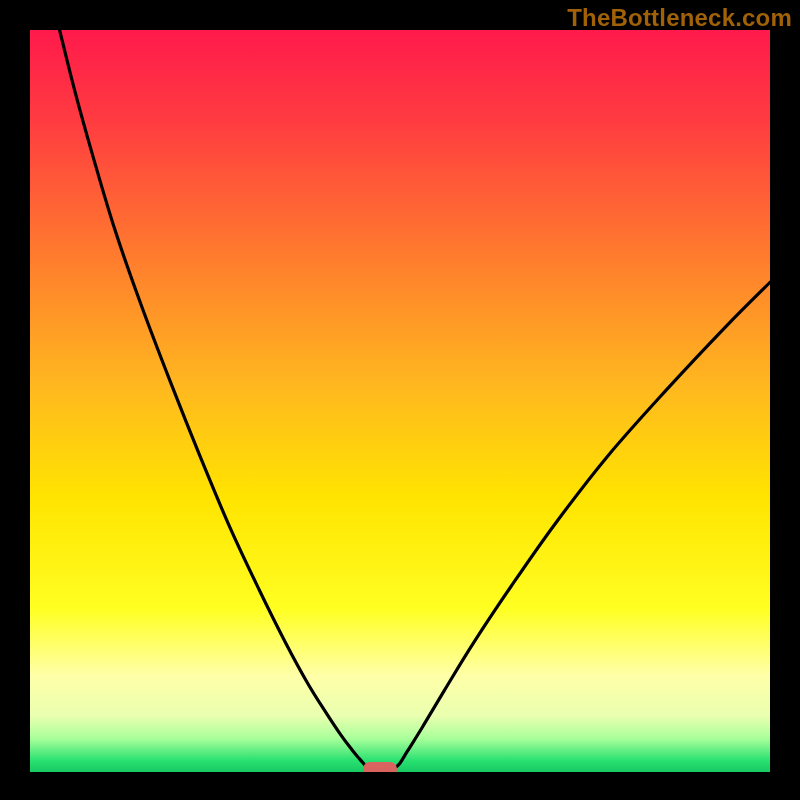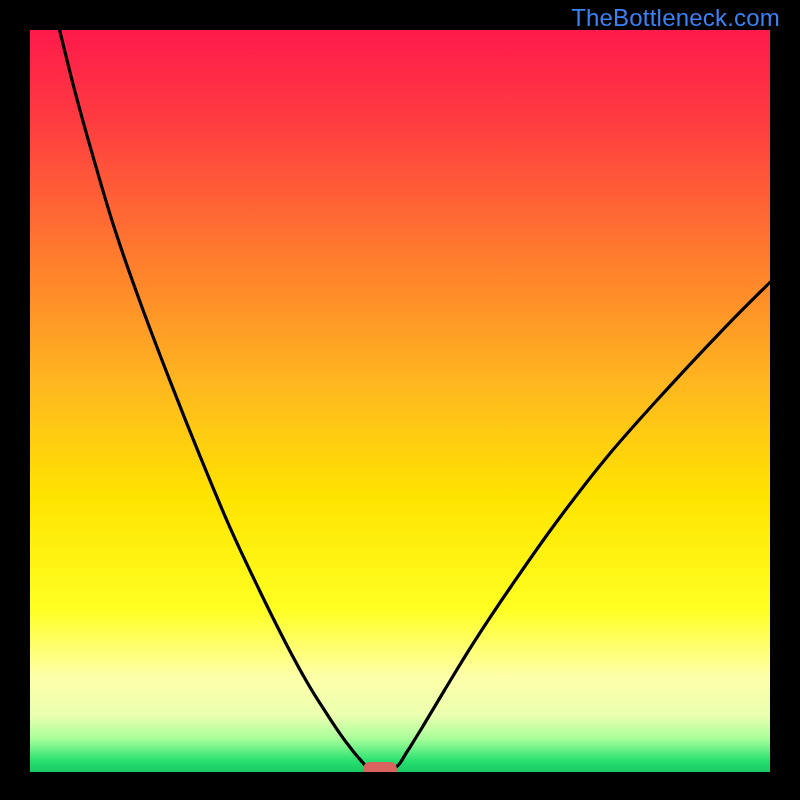--- a/index.html
+++ b/index.html
@@ -12,24 +12,24 @@
     font-family: Arial, Helvetica, sans-serif;
   }
   .container {
     position: relative;
     width: 800px;
     height: 800px;
   }
   .watermark {
     position: absolute;
     top: 4px;
-    right: 20px;
+    right: 8px;
     font-size: 24px;
-    font-weight: normal;
-    color: #3b82f6;
+    font-weight: bold;
+    color: #a16207;
     z-index: 10;
     letter-spacing: 0.2px;
   }
   svg.chart {
     position: absolute;
     top: 0;
     left: 0;
     width: 800px;
     height: 800px;
   }

